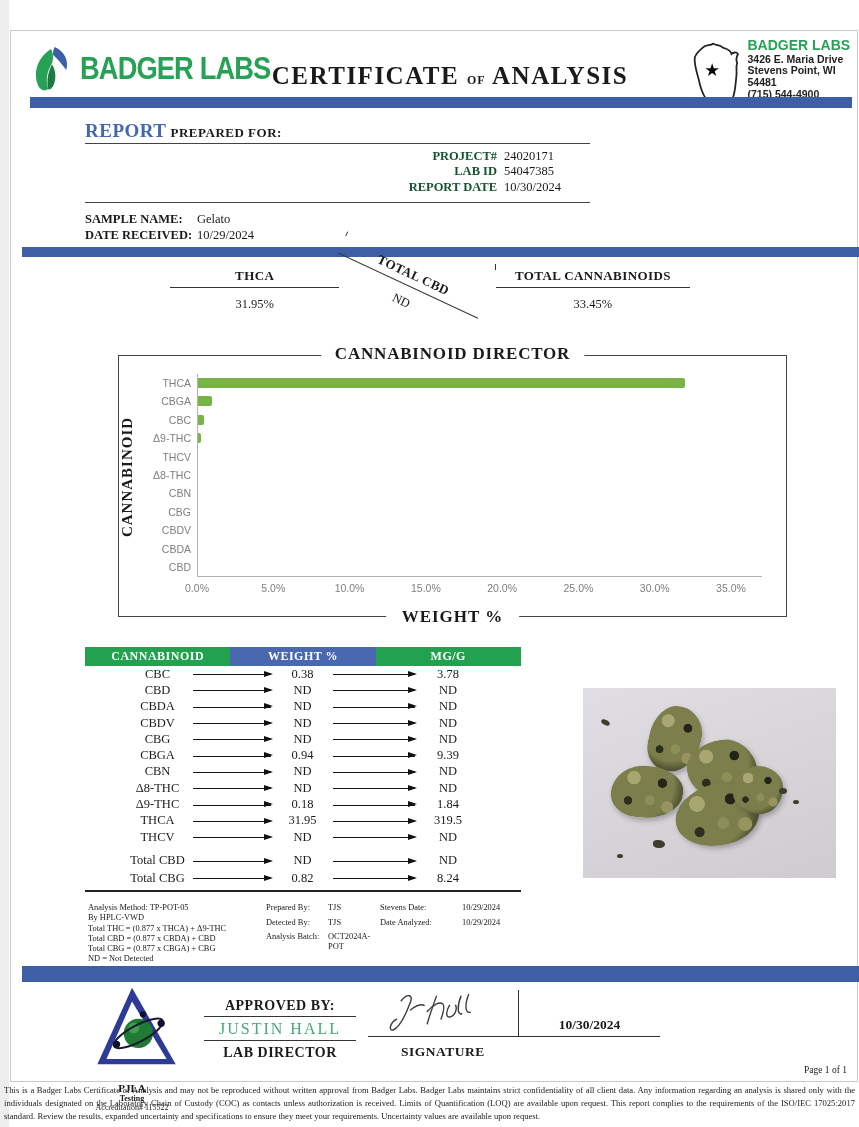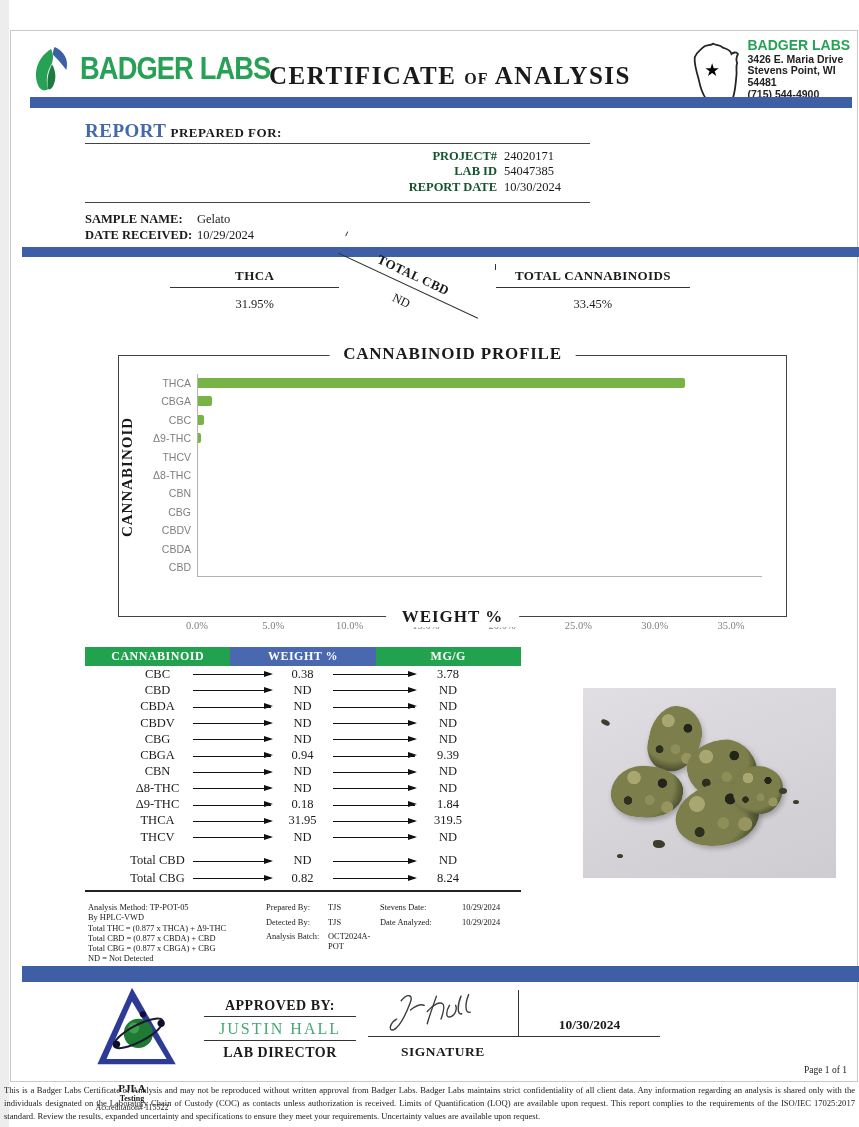--- a/index.html
+++ b/index.html
@@ -7,21 +7,21 @@
        font-family:"Liberation Serif",serif;color:#1a1a1a;}
   .edge-strip{position:absolute;left:0;top:0;width:9px;height:1127px;background:#ededed;}
   .frame{position:absolute;left:10px;top:30px;width:846px;height:1050px;border:1px solid #c9c9c9;background:#fff;}
 
   
   .brand{position:absolute;left:30px;top:44px;display:flex;align-items:center;gap:6px;}
   .brand-text{font-family:"Liberation Sans",sans-serif;font-weight:bold;font-size:31px;
               color:#27a156;letter-spacing:-1px;transform:scaleX(.88);transform-origin:left;}
   .coa-title{position:absolute;left:250px;top:62px;width:400px;text-align:center;
              font-weight:bold;font-size:25px;letter-spacing:1.5px;white-space:nowrap;}
-  .coa-title .of{font-size:16px;letter-spacing:1px;}
+  .coa-title .of{font-size:12px;letter-spacing:1px;}
   .lab-block{position:absolute;left:686px;top:38px;display:flex;gap:4px;}
   .lab-text{font-family:"Liberation Sans",sans-serif;line-height:1.12;}
   .lab-name{color:#27a156;font-weight:bold;font-size:14px;}
   .lab-addr{font-size:10.5px;font-weight:bold;color:#222;}
   .bluebar{position:absolute;background:#3e5fa6;}
   .bar1{left:30px;top:97px;width:822px;height:11px;}
   .bar2{left:22px;top:247px;width:837px;height:10px;}
   .bar3{left:22px;top:966px;width:837px;height:16px;}
 
   
@@ -55,22 +55,22 @@
   .chart-xlab{position:absolute;bottom:-11px;left:50%;transform:translateX(-50%);background:#fff;
               padding:0 16px;font-weight:bold;font-size:17px;letter-spacing:1px;}
   .cat-col{position:absolute;left:6px;top:18px;width:66px;}
   .cat-lab{height:18.4px;text-align:right;font-family:"Liberation Sans",sans-serif;
            font-size:10.5px;color:#7f7f7f;line-height:18.4px;}
   .bars{position:absolute;left:78px;top:18px;width:564px;height:202.4px;
         border-left:1px solid #b3b3b3;border-bottom:1px solid #b3b3b3;}
   .bar-row{height:18.4px;position:relative;}
   .hbar{position:absolute;left:0;top:4px;height:10px;background:#77b445;border-radius:0 2px 2px 0;}
   .ticks{position:absolute;left:78px;top:226px;width:564px;height:14px;}
-  .tick{position:absolute;transform:translateX(-50%);font-family:Liberation Serif, serif;
-        font-size:10.5px;color:#7f7f7f;white-space:nowrap;margin-top:38px;}
+  .tick{position:absolute;transform:translateX(-50%);font-family:Liberation Sans, sans-serif;
+        font-size:10.5px;color:#7f7f7f;white-space:nowrap;}
 
   
   .results{position:absolute;left:85px;top:647px;width:436px;}
   .res-head{display:flex;height:19px;}
   .res-h{width:145.3px;color:#fff;font-weight:bold;font-size:12px;letter-spacing:.5px;
          text-align:center;line-height:19px;}
   .res-h.g{background:#22a24f;} .res-h.b{background:#4a68af;}
   .res-row{position:relative;display:flex;height:16.3px;font-size:12.5px;align-items:center;}
   .res-row.total{height:17.3px;}
   .rn{width:145px;text-align:center;} .rw{width:145px;text-align:center;} .rm{width:146px;text-align:center;}
@@ -210,21 +210,21 @@
       <div class="sum-h">TOTAL CBD</div>
       <div class="sum-v">ND</div>
     </div>
     <div class="sum-col c2">
       <div class="sum-h">TOTAL CANNABINOIDS</div>
       <div class="sum-v">33.45%</div>
     </div>
   </div>
 
 <div class="chart">
-  <div class="chart-title">CANNABINOID PROFILE</div>
+  <div class="chart-title">CANNABINOID DIRECTOR</div>
   <div class="chart-ylab">CANNABINOID</div>
   <div class="cat-col" id="chart-labels">
       <div class="cat-lab">THCA</div>
       <div class="cat-lab">CBGA</div>
       <div class="cat-lab">CBC</div>
       <div class="cat-lab">Δ9-THC</div>
       <div class="cat-lab">THCV</div>
       <div class="cat-lab">Δ8-THC</div>
       <div class="cat-lab">CBN</div>
       <div class="cat-lab">CBG</div>

